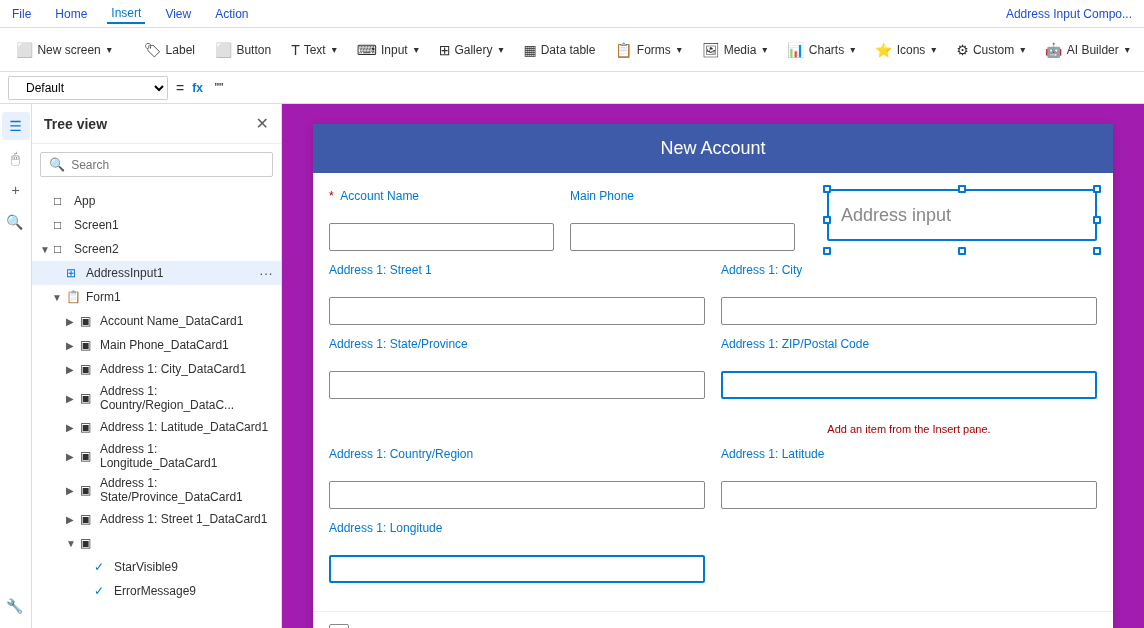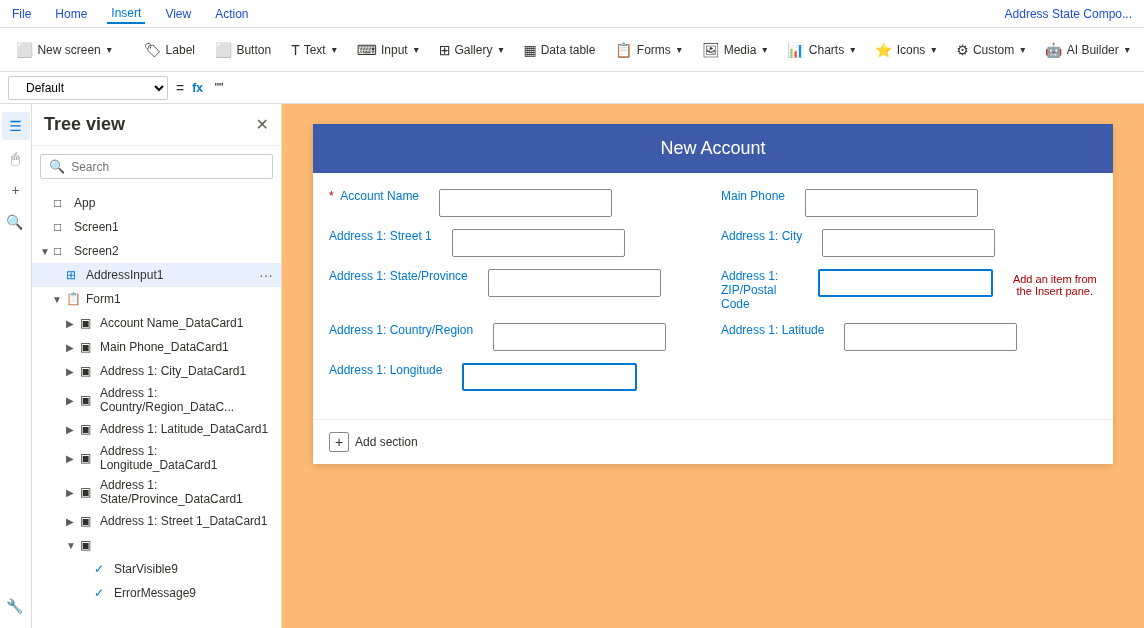--- a/index.html
+++ b/index.html
@@ -53,21 +53,21 @@
 
     
     .sidebar {
       width: 250px; background: #fff; border-right: 1px solid #ddd;
       display: flex; flex-direction: column; overflow: hidden;
     }
     .sidebar-header {
       display: flex; align-items: center; justify-content: space-between;
       padding: 10px 12px; border-bottom: 1px solid #eee;
     }
-    .sidebar-title { font-size: 18px; font-weight: 600; color: #323130; }
+    .sidebar-title { font-size: 14px; font-weight: 600; color: #323130; }
     .sidebar-close { cursor: pointer; color: #605e5c; font-size: 16px; }
 
     .sidebar-tabs { display: flex; border-bottom: 1px solid #eee; }
     .sidebar-tab {
       padding: 6px 16px; font-size: 12px; cursor: pointer; color: #605e5c;
       border-bottom: 2px solid transparent;
     }
     .sidebar-tab.active { color: #0078d4; border-bottom-color: #0078d4; font-weight: 600; }
 
     .sidebar-search {
@@ -110,38 +110,38 @@
     }
     .rail-icon {
       width: 28px; height: 28px; display: flex; align-items: center;
       justify-content: center; cursor: pointer; border-radius: 3px;
       color: #605e5c; font-size: 14px;
     }
     .rail-icon.active { background: #e8f0fe; color: #0078d4; }
 
     
     .canvas-area {
-      flex: 1; background: #fdba74; overflow: auto;
+      flex: 1; background: #a21caf; overflow: auto;
       display: flex; align-items: flex-start; justify-content: center;
       padding: 20px;
     }
 
     
     .form-canvas {
       width: 800px; background: #fff;
       box-shadow: 0 2px 8px rgba(0,0,0,0.15);
     }
     .form-header {
       background: #3d5ba9; color: #fff; text-align: center;
       padding: 14px; font-size: 18px; font-weight: 400;
     }
     .form-body { padding: 16px; }
 
     .form-row { display: flex; gap: 16px; margin-bottom: 12px; }
-    .form-field { flex: 1; display: flex; flex-direction: row; gap: 20px; }
+    .form-field { flex: 1; display: flex; flex-direction: column; gap: 20px; }
 
     .field-label {
       font-size: 12px; color: #0078d4; font-weight: 400;
     }
     .field-label .required { color: #a80000; margin-right: 4px; }
     .field-input {
       height: 28px; border: 1px solid #8a8886;
       border-radius: 2px; padding: 0 8px; font-size: 12px;
       background: #fff;
     }
@@ -205,21 +205,21 @@
   </style>
 </head>
 <body>
 
 <div class="menu-bar">
   <span>File</span>
   <span>Home</span>
   <span class="active">Insert</span>
   <span>View</span>
   <span>Action</span>
-  <span class="window-title">Address State Compo...</span>
+  <span class="window-title">Address Input Compo...</span>
 </div>
 
 <div class="toolbar">
   <button class="toolbar-btn has-arrow">
     <span class="icon">⬜</span>
     <span>New screen</span>
   </button>
   <div class="toolbar-sep"></div>
   <button class="toolbar-btn">
     <span class="icon">🏷</span>
@@ -405,20 +405,33 @@
               <span class="required">*</span>
               <span>Account Name</span>
             </div>
             <input class="field-input" type="text" style="">
           </div>
           <div class="form-field">
             <div class="field-label">Main Phone</div>
             <input class="field-input" type="text" style="">
           </div>
 
+          <div class="address-widget">
+            <div class="address-widget-handle handle-tl"></div>
+            <div class="address-widget-handle handle-tm"></div>
+            <div class="address-widget-handle handle-tr"></div>
+            <div class="address-widget-handle handle-ml"></div>
+            <div class="address-widget-handle handle-mr"></div>
+            <div class="address-widget-handle handle-bl"></div>
+            <div class="address-widget-handle handle-bm"></div>
+            <div class="address-widget-handle handle-br"></div>
+            <div class="address-widget-box">
+              <span style="font-size:18px; color:#8a8886">Address input</span>
+            </div>
+          </div>
         </div>
 
         <div class="form-row">
           <div class="form-field">
             <div class="field-label">Address 1: Street 1</div>
             <input class="field-input" type="text" style="">
           </div>
           <div class="form-field">
             <div class="field-label">Address 1: City</div>
             <input class="field-input" type="text" style="">

